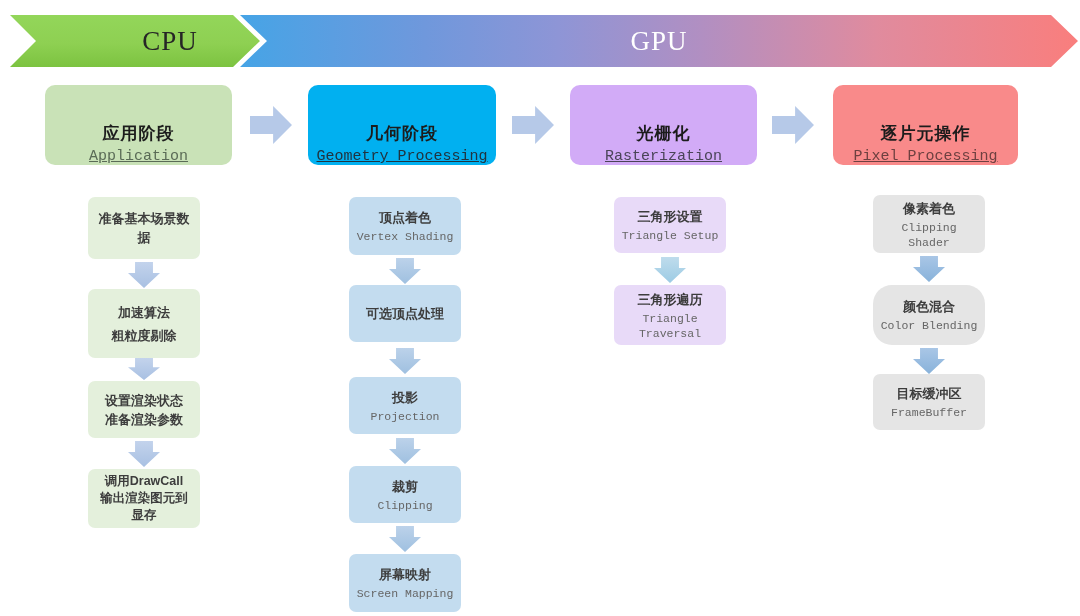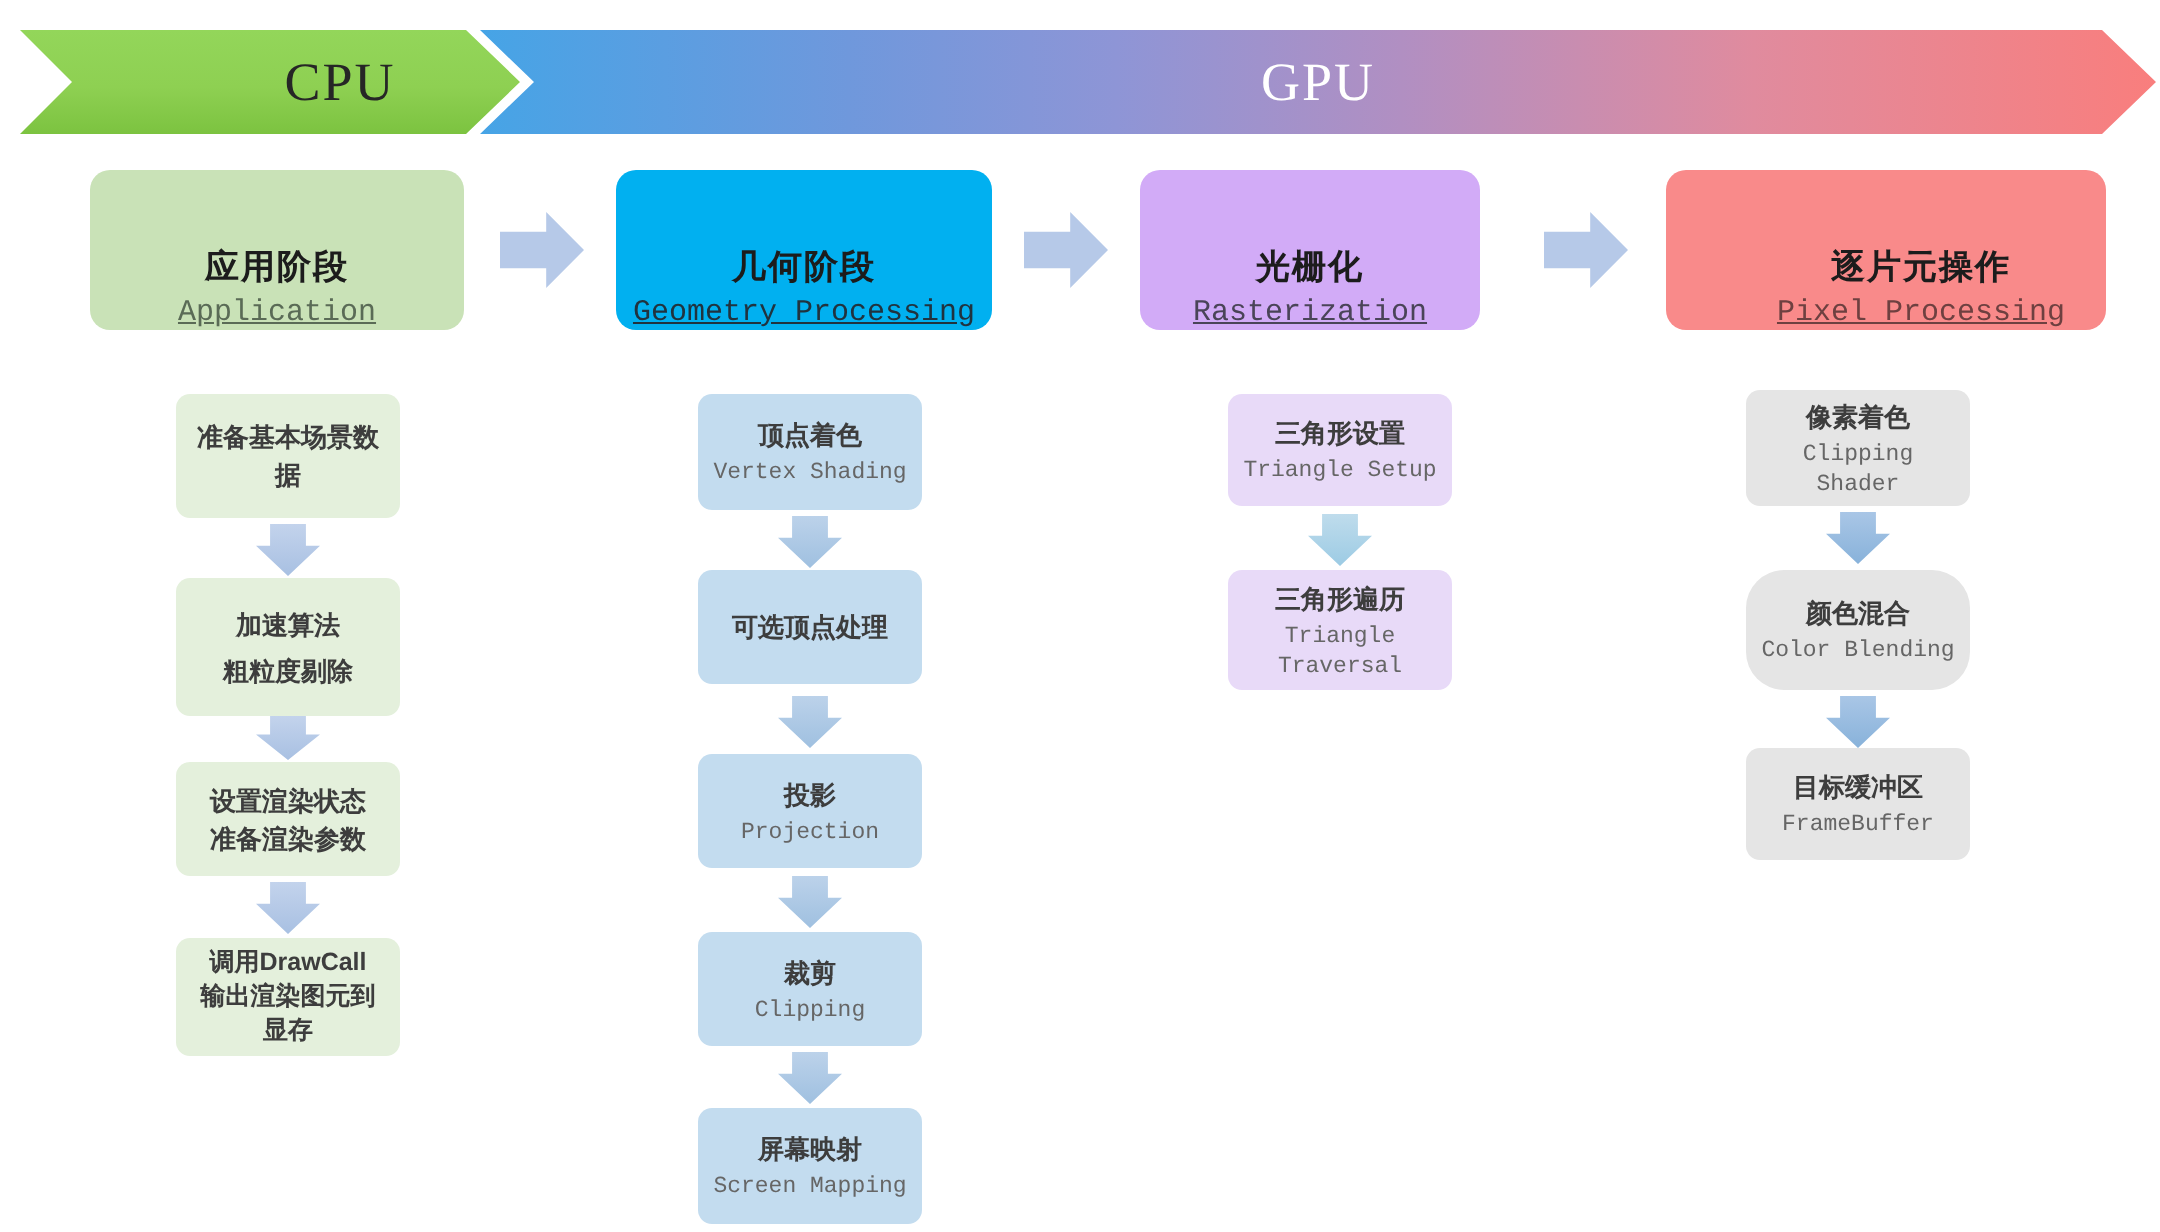--- a/index.html
+++ b/index.html
@@ -23,22 +23,22 @@
   .banner-gpu .banner-label{color:#ffffff;}
   
   .stage{
     position:absolute;top:85px;height:80px;border-radius:10px;
     display:flex;flex-direction:column;align-items:center;justify-content:flex-end;gap:3px;
   }
   .stage-zh{font-size:17px;font-weight:bold;color:#1c1c1c;letter-spacing:1px;}
   .stage-en{font-family:"Liberation Mono","DejaVu Sans Mono",monospace;font-size:15px;white-space:nowrap;text-decoration:underline;}
   .stage1{left:45px;width:187px;background:#c9e2b7;}
   .stage2{left:308px;width:188px;background:#01b0f0;}
-  .stage3{left:570px;width:170px;background:#d2abf7;}
-  .stage4{left:833px;width:185px;background:#f98a8a;padding-left:35px;}
+  .stage3{left:570px;width:187px;background:#d2abf7;}
+  .stage4{left:833px;width:185px;background:#f98a8a;}
   .stage1 .stage-en{color:#5a6b56;}
   .stage2 .stage-en{color:#20333f;}
   .stage3 .stage-en{color:#4a4458;}
   .stage4 .stage-en{color:#6e4040;}
   
   .rarrow{
     position:absolute;top:106px;width:42px;height:38px;background:#b6c9e8;
     clip-path:polygon(0 26%,55% 26%,55% 0,100% 50%,55% 100%,55% 74%,0 74%);
   }
   

